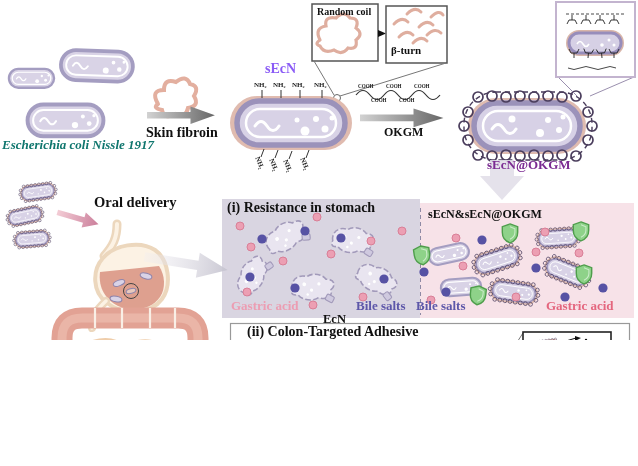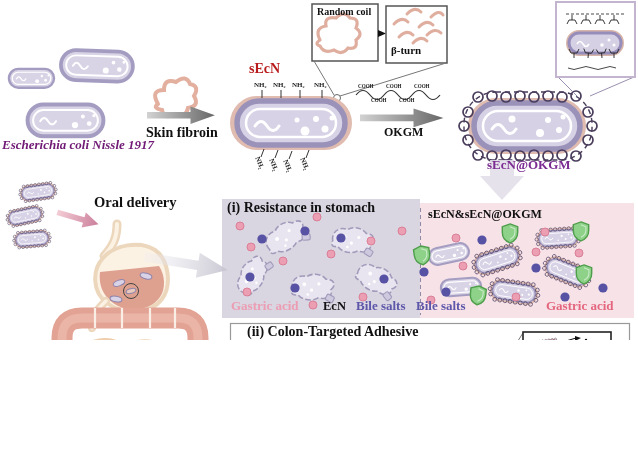--- a/index.html
+++ b/index.html
@@ -2,32 +2,32 @@
 <html><head>
 <meta charset="utf-8">
 <style>
   html,body{margin:0;padding:0;background:#fff;}
   #fig{position:relative;width:638px;height:340px;background:#fff;overflow:hidden;
        font-family:"Liberation Serif",serif;padding-left:32px;}
   #art{position:absolute;left:0;top:0;}
   .label{position:absolute;font-weight:bold;white-space:nowrap;line-height:1;color:#111;}
   .l-randomcoil{left:317px;top:7px;font-size:10px;}
   .l-betaturn{left:391px;top:45px;font-size:11px;}
-  .l-ecoli{left:2px;top:138px;font-size:13px;font-style:italic;color:#701a75;}
+  .l-ecoli{left:2px;top:138px;font-size:13px;font-style:italic;color:#0f766e;}
   .l-skinfibroin{left:146px;top:126px;font-size:14px;text-align:right;}
-  .l-secn{left:249px;top:62px;font-size:14px;color:#b91c1c;}
+  .l-secn{left:265px;top:62px;font-size:14px;color:#8b5cf6;}
   .nh2{font-size:7px;color:#222;}
   .nh2r{transform:rotate(68deg);transform-origin:left top;}
   .cooh{font-size:6px;color:#222;transform:scale(.85);transform-origin:left top;}
   .l-okgm{left:384px;top:126px;font-size:12px;}
   .l-secnokgm{left:487px;top:158px;font-size:13px;color:#7b2b92;text-align:right;}
   .l-oral{left:94px;top:195px;font-size:14.5px;}
   .l-p1title{left:227px;top:201px;font-size:14px;}
   .l-gastL{left:231px;top:299px;font-size:13px;color:#ec9db2;}
-  .l-ecn{left:323px;top:300px;font-size:12.5px;}
+  .l-ecn{left:323px;top:313px;font-size:12.5px;}
   .l-bileL{left:356px;top:299px;font-size:13px;color:#5d57a9;}
   .l-p1rtitle{left:428px;top:208px;font-size:12px;}
   .l-bileR{left:416px;top:299px;font-size:13px;color:#5d57a9;}
   .l-gastR{left:546px;top:299px;font-size:13px;color:#e4667e;}
   .l-p2title{left:247px;top:325px;font-size:14px;}
   .l-mucin{left:527px;top:390px;font-size:11px;}
 </style>
 </head>
 <body>
 

